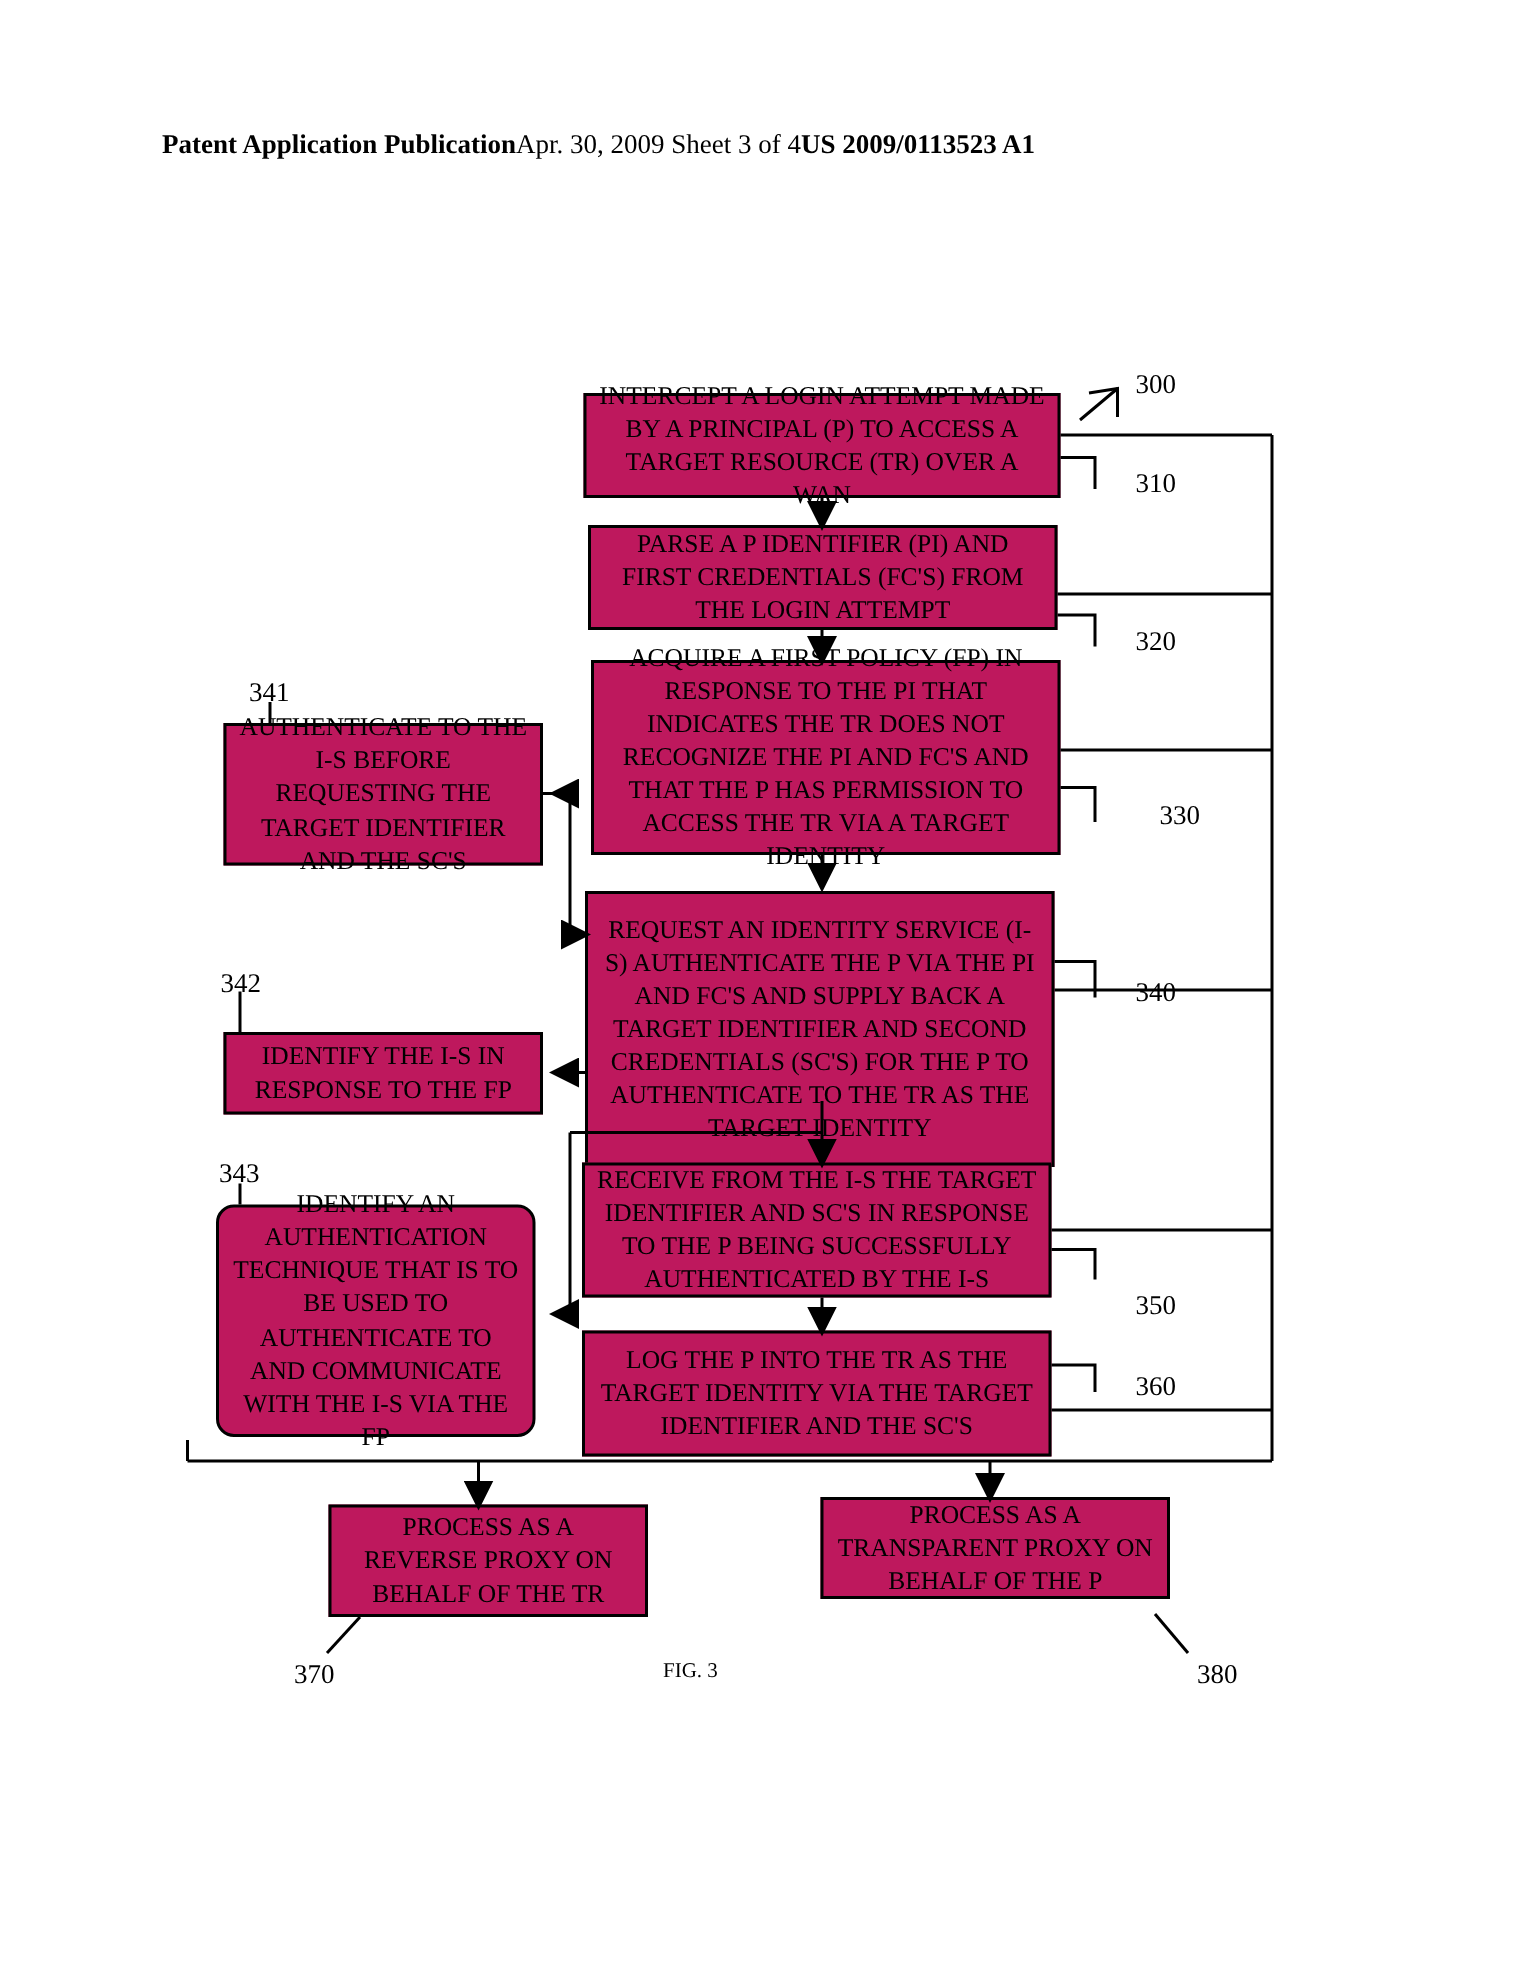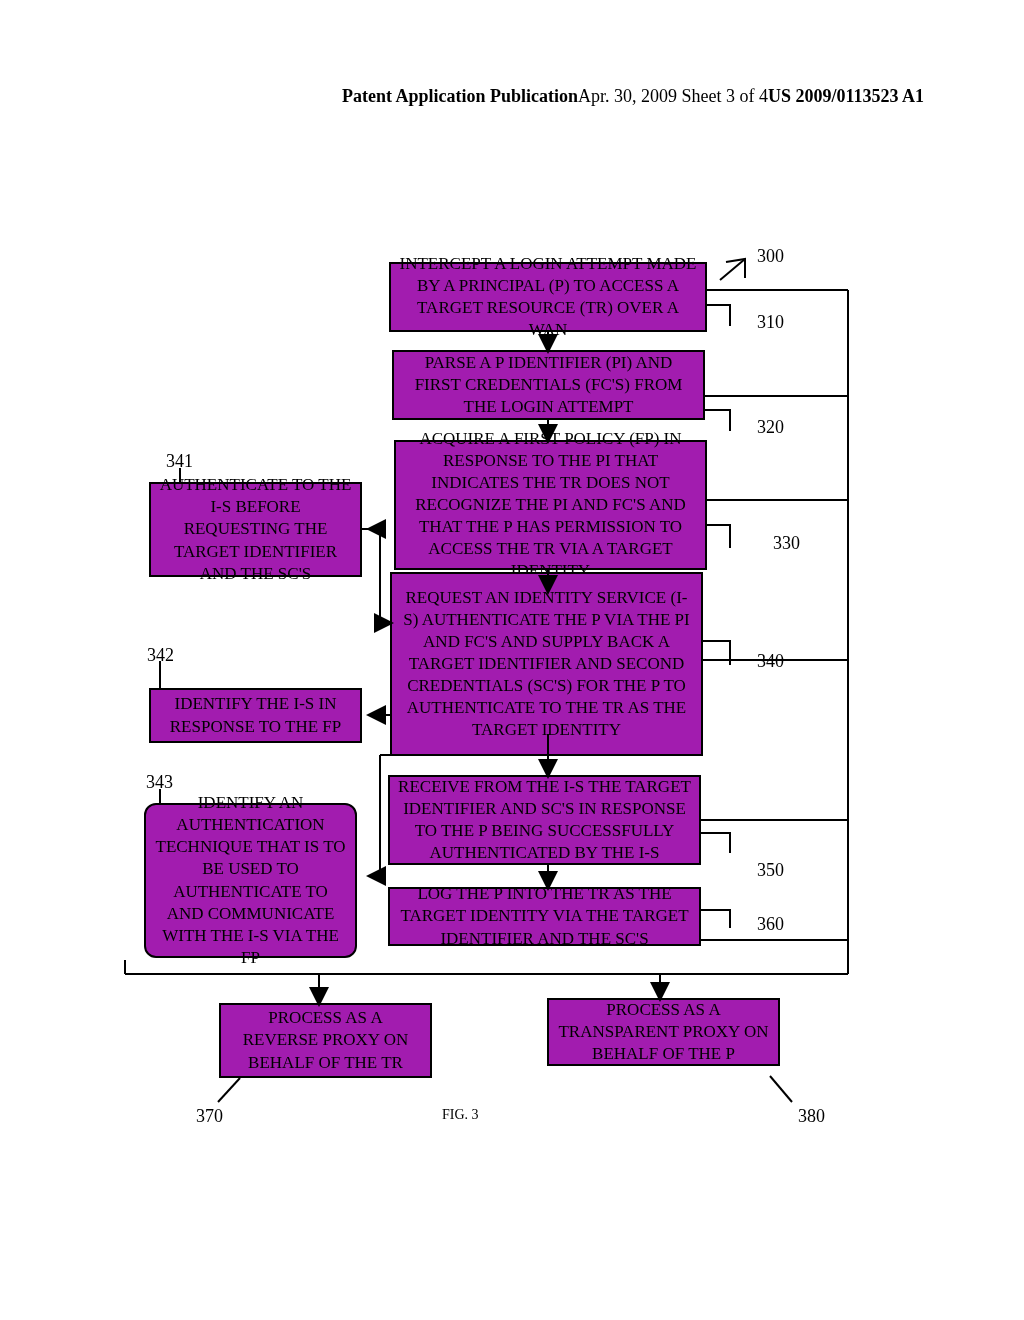--- a/index.html
+++ b/index.html
@@ -16,37 +16,37 @@
     position: relative;
     background: #fff;
   }
   .header {
     position: absolute;
     top: 86px;
     left: 0;
     right: 0;
     padding: 0 100px 0 108px;
     display: flex;
-    justify-content: flex-end;
+    justify-content: flex-start;
     font-size: 18px;
   }
   .header .left { font-weight: bold; }
   .header .right { font-weight: bold; }
   .header .mid { }
   .box {
     position: absolute;
     border: 2px solid #000;
     text-align: center;
     font-size: 17px;
     line-height: 1.3;
     padding: 6px 8px;
     display: flex;
     align-items: center;
     justify-content: center;
-    background: #a21caf;
+    background: #be185d;
   }
   .label {
     position: absolute;
     font-size: 18px;
   }
   .fig {
     position: absolute;
     font-size: 14px;
   }
   svg.wires { position: absolute; left:0; top:0; width:1024px; height:1320px; pointer-events:none; }
@@ -62,25 +62,25 @@
     <span class="mid">Apr. 30, 2009  Sheet 3 of 4</span>
     <span class="right">US 2009/0113523 A1</span>
   </div>
 
   <div class="box" style="left:389px; top:262px; width:318px; height:70px;">INTERCEPT A LOGIN ATTEMPT MADE BY A PRINCIPAL (P) TO ACCESS A TARGET RESOURCE (TR) OVER A WAN</div>
 
   <div class="box" style="left:392px; top:350px; width:313px; height:70px;">PARSE A P IDENTIFIER (PI) AND FIRST CREDENTIALS (FC'S) FROM THE LOGIN ATTEMPT</div>
 
   <div class="box" style="left:394px; top:440px; width:313px; height:130px;">ACQUIRE A FIRST POLICY (FP) IN RESPONSE TO THE PI THAT INDICATES THE TR DOES NOT RECOGNIZE THE PI AND FC'S AND THAT THE P HAS PERMISSION TO ACCESS THE TR VIA A TARGET IDENTITY</div>
 
-  <div class="box" style="left:390px; top:572px; width:313px; height:184px;">REQUEST AN IDENTITY SERVICE (I-S) AUTHENTICATE THE P VIA THE PI AND FC'S AND SUPPLY BACK A TARGET IDENTIFIER AND SECOND CREDENTIALS (SC'S) FOR THE P TO AUTHENTICATE TO THE TR AS THE TARGET IDENTITY</div>
+  <div class="box" style="left:390px; top:594px; width:313px; height:184px;">REQUEST AN IDENTITY SERVICE (I-S) AUTHENTICATE THE P VIA THE PI AND FC'S AND SUPPLY BACK A TARGET IDENTIFIER AND SECOND CREDENTIALS (SC'S) FOR THE P TO AUTHENTICATE TO THE TR AS THE TARGET IDENTITY</div>
 
   <div class="box" style="left:388px; top:775px; width:313px; height:90px;">RECEIVE FROM THE I-S THE TARGET IDENTIFIER AND SC'S IN RESPONSE TO THE P BEING SUCCESSFULLY AUTHENTICATED BY THE I-S</div>
 
-  <div class="box" style="left:388px; top:887px; width:313px; height:59px;">LOG THE P INTO THE TR AS THE TARGET IDENTITY VIA THE TARGET IDENTIFIER AND THE SC'S</div>
+  <div class="box" style="left:388px; top:887px; width:313px; height:84px;">LOG THE P INTO THE TR AS THE TARGET IDENTITY VIA THE TARGET IDENTIFIER AND THE SC'S</div>
 
   <div class="box" style="left:149px; top:482px; width:213px; height:95px;">AUTHENTICATE TO THE I-S BEFORE REQUESTING THE TARGET IDENTIFIER AND THE SC'S</div>
 
   <div class="box" style="left:149px; top:688px; width:213px; height:55px;">IDENTIFY THE I-S IN RESPONSE TO THE FP</div>
 
   <div class="box" style="left:144px; top:803px; width:213px; height:155px;border-radius:12px;">IDENTIFY AN AUTHENTICATION TECHNIQUE THAT IS TO BE USED TO AUTHENTICATE TO AND COMMUNICATE WITH THE I-S VIA THE FP</div>
 
   <div class="box" style="left:219px; top:1003px; width:213px; height:75px;">PROCESS AS A REVERSE PROXY ON BEHALF OF THE TR</div>
 
   <div class="box" style="left:547px; top:998px; width:233px; height:68px;">PROCESS AS A TRANSPARENT PROXY ON BEHALF OF THE P</div>

